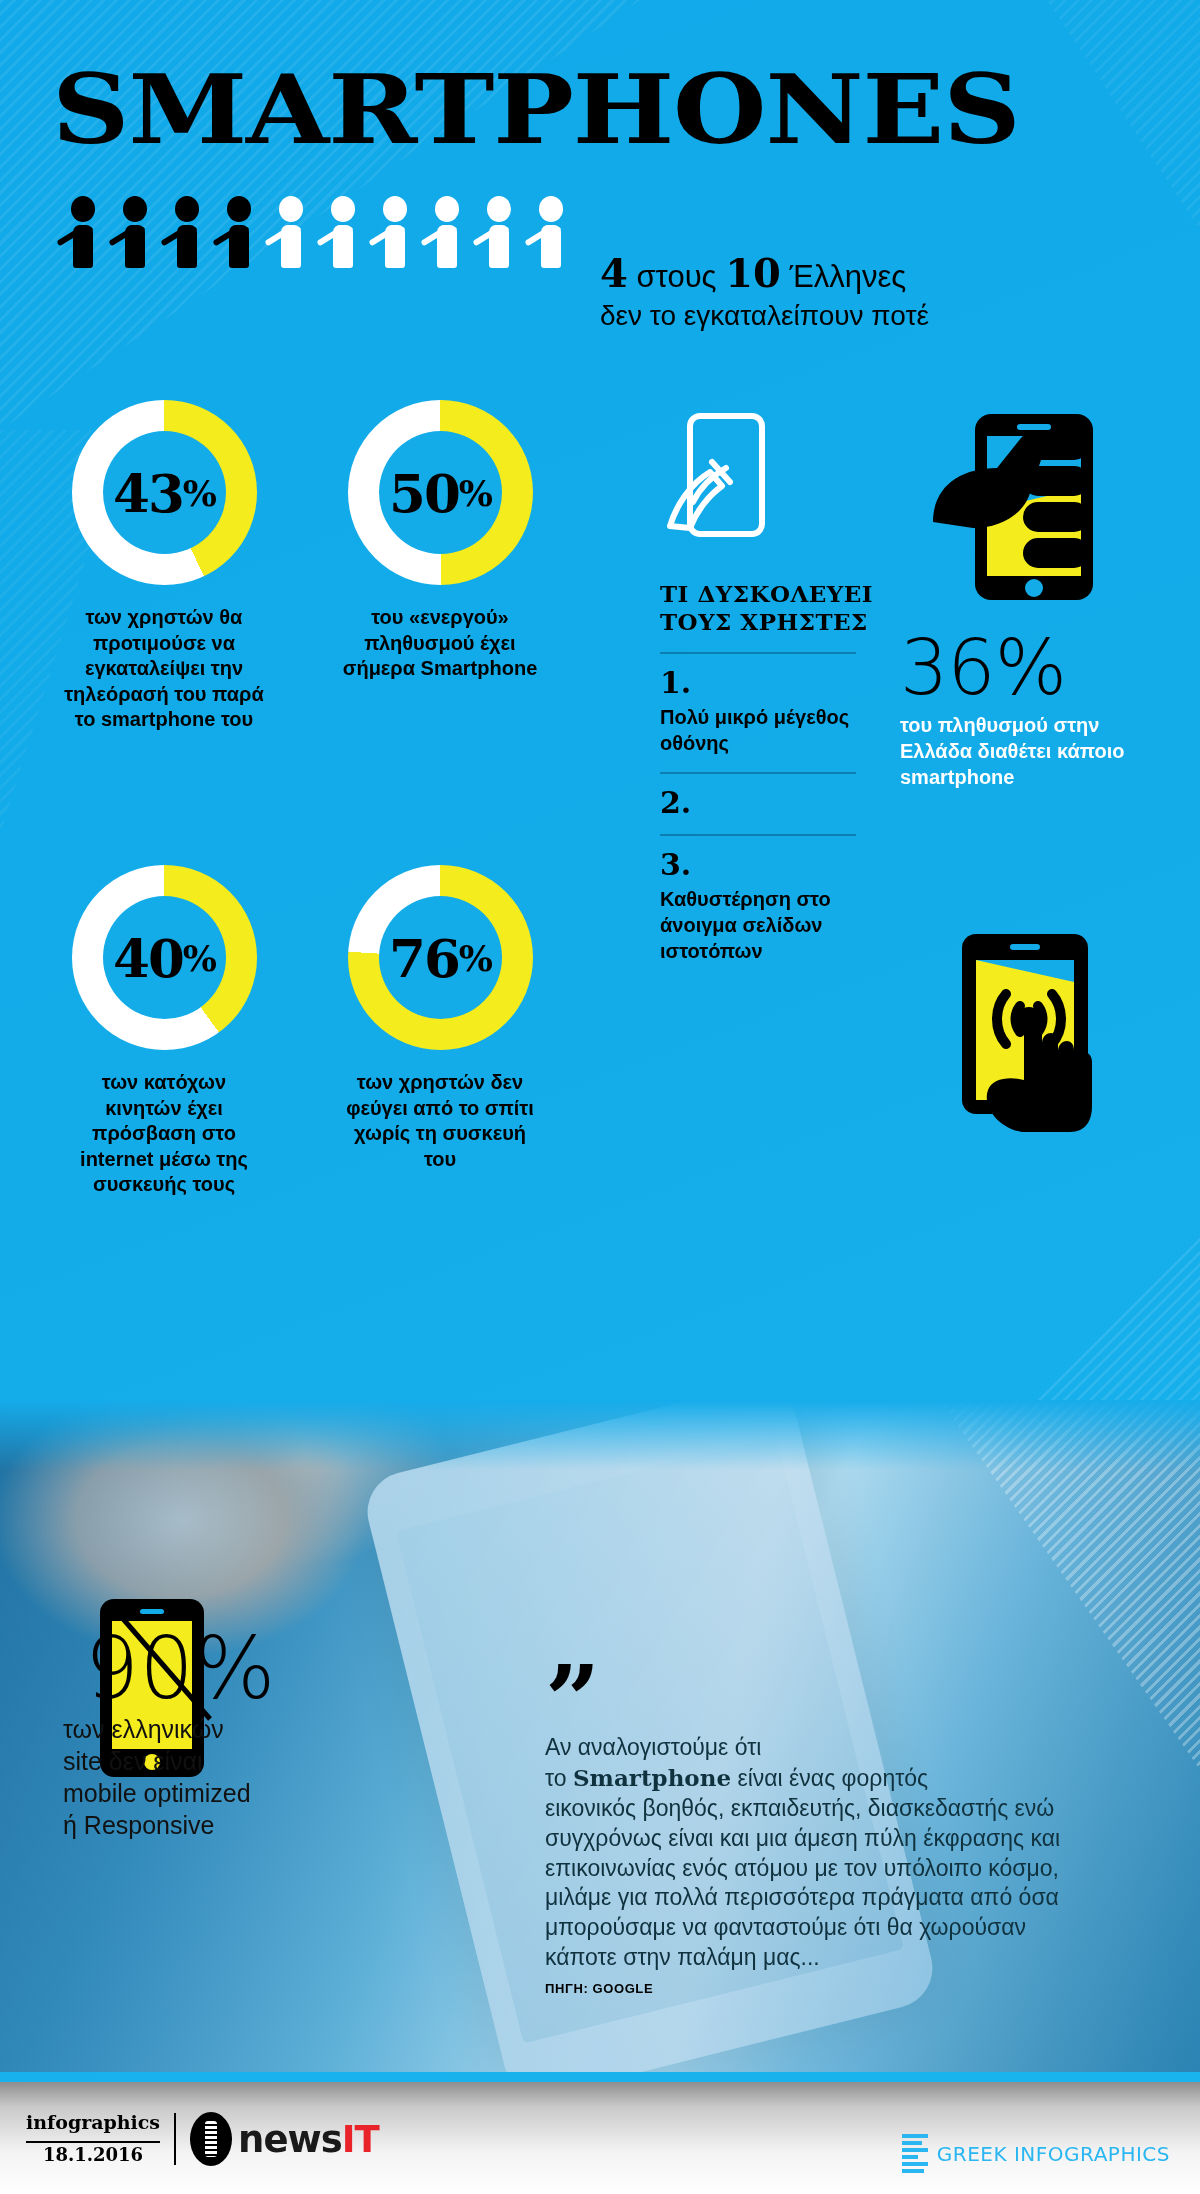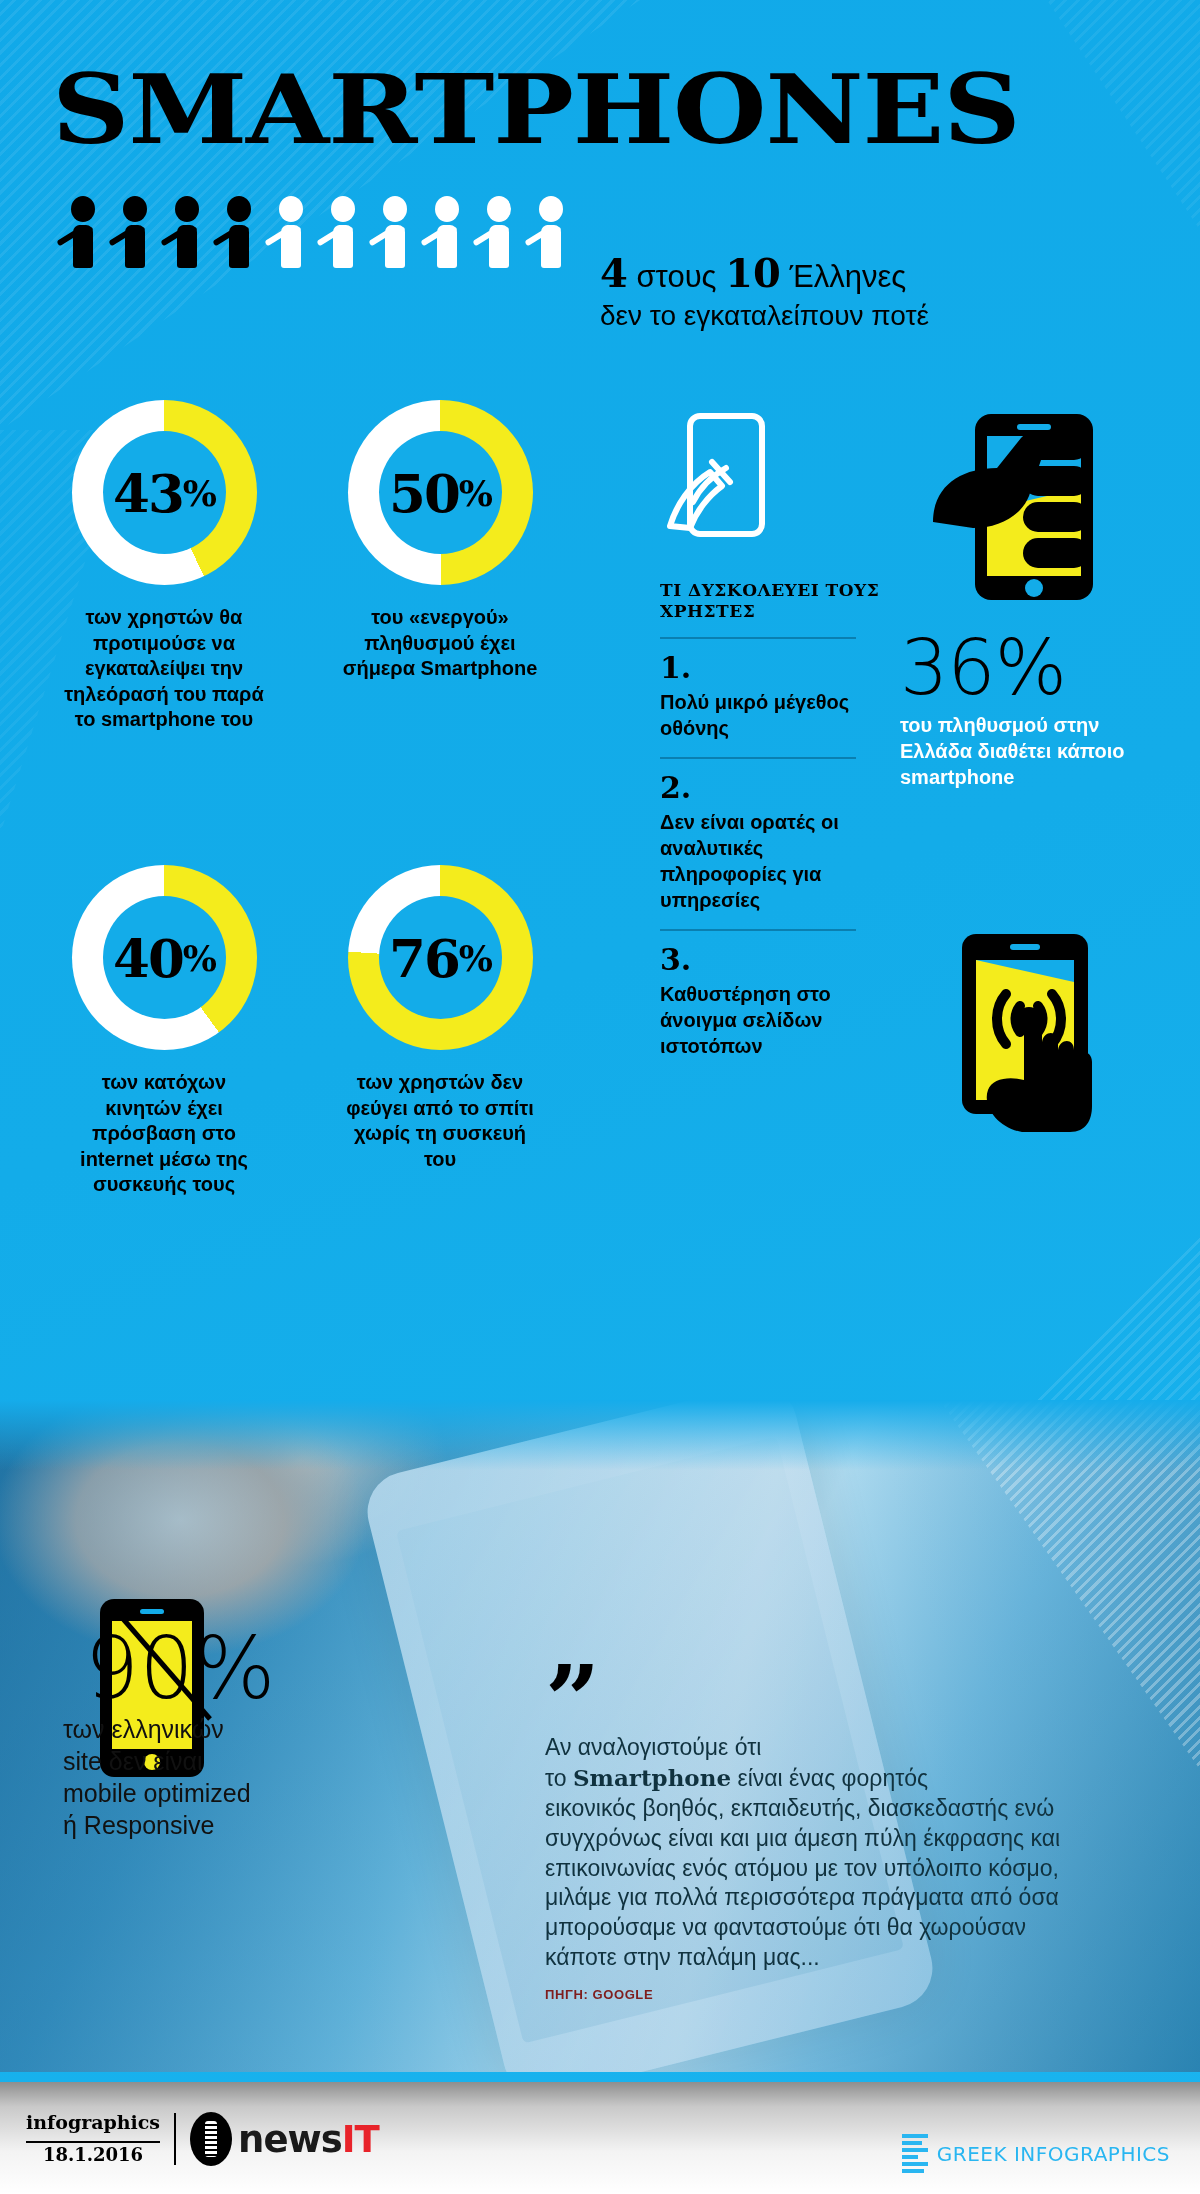--- a/index.html
+++ b/index.html
@@ -64,21 +64,21 @@
   .donut::after{content:"";position:absolute;inset:31px;border-radius:50%;background:#13ace9;}
   .donut-val{position:absolute;inset:0;display:flex;align-items:center;justify-content:center;
     z-index:2;font-family:"DejaVu Serif",serif;font-weight:700;font-size:53px;color:#000;
     letter-spacing:-2px;}
   .donut-val .pct{font-size:36px;letter-spacing:-1px;}
   .donut-cap{margin-top:20px;text-align:center;font-weight:700;font-size:20px;
     line-height:1.28;color:#000;width:200px;}
 
   
   .mid{position:absolute;left:660px;top:580px;width:228px;color:#000;}
-  .mid-h{font-family:"DejaVu Serif",serif;font-weight:700;font-size:17px;line-height:1.22;
+  .mid-h{font-family:"DejaVu Serif",serif;font-weight:700;font-size:23px;line-height:1.22;
     letter-spacing:.5px;}
   .mid-rule{border-top:2px solid #0a7fb0;margin:16px 0 14px 0;width:196px;}
   .mid-num{font-family:"DejaVu Serif",serif;font-weight:700;font-size:30px;line-height:1;margin-bottom:6px;}
   .mid-txt{font-weight:700;font-size:20px;line-height:1.3;}
 
   
   .rt{position:absolute;}
   .rt-big{font-family:"DejaVu Sans",sans-serif;font-weight:300;font-size:76px;color:#000;
     line-height:1;letter-spacing:-1px;}
   .rt-cap{color:#fff;font-weight:700;font-size:20px;line-height:1.3;margin-top:6px;}
@@ -87,21 +87,21 @@
   .b90{position:absolute;left:55px;top:1625px;width:250px;text-align:center;}
   .b90-num{font-family:"DejaVu Sans",sans-serif;font-weight:300;font-size:86px;color:#000;line-height:1;}
   .b90-cap{font-size:25px;line-height:1.28;color:#111;margin-top:2px;text-align:left;padding-left:8px;}
 
   
   .quote{position:absolute;left:545px;top:1675px;width:540px;color:#0d2b3a;}
   .q-mark{font-family:"DejaVu Serif",serif;font-size:96px;font-weight:700;color:#000;
     line-height:.55;height:58px;}
   .q-body{font-size:23px;line-height:1.30;color:#10323f;}
   .q-body b{font-family:"DejaVu Serif",serif;font-weight:700;}
-  .q-src{font-size:13px;letter-spacing:.6px;margin-top:14px;color:#7f1d1d;font-weight:700;}
+  .q-src{font-size:13px;letter-spacing:.6px;margin-top:8px;color:#000000;font-weight:700;}
 
   
   .footer{position:absolute;left:0;top:2082px;width:1200px;height:112px;
     background:linear-gradient(to bottom,#8e8e8e 0%,#c9c9c9 22%,#f3f3f3 62%,#ffffff 100%);}
   .f-left{position:absolute;left:26px;top:30px;display:flex;align-items:center;gap:14px;}
   .f-ig{line-height:1.05;}
   .f-ig-t{font-family:"DejaVu Serif",serif;font-weight:700;font-size:19px;
     border-bottom:2px solid #000;padding-bottom:8px;}
   .f-ig-d{font-family:"DejaVu Serif",serif;font-weight:700;font-size:18px;text-align:center;margin-top:3px;}
   .f-div{width:2px;height:52px;background:#000;}
@@ -261,21 +261,20 @@
 <div class="mid">
   <div class="mid-h">ΤΙ ΔΥΣΚΟΛΕΥΕΙ ΤΟΥΣ ΧΡΗΣΤΕΣ</div>
   <div class="mid-rule"></div>
   <div>
     <div class="mid-num">1.</div>
     <div class="mid-txt">Πολύ μικρό μέγεθος οθόνης</div>
   </div>
   <div class="mid-rule"></div>
   <div>
     <div class="mid-num">2.</div>
-    <div class="mid-txt">Δεν είναι ορατές οι αναλυτικές πληροφορίες για υπηρεσίες</div>
   </div>
   <div class="mid-rule"></div>
   <div>
     <div class="mid-num">3.</div>
     <div class="mid-txt">Καθυστέρηση στο άνοιγμα σελίδων ιστοτόπων</div>
   </div>
 </div>
 
 <svg width="190" height="200" style="position:absolute;left:925px;top:410px;" viewBox="0 0 190 200">
   <rect x="50" y="4" width="118" height="186" rx="16" fill="#000"></rect>

